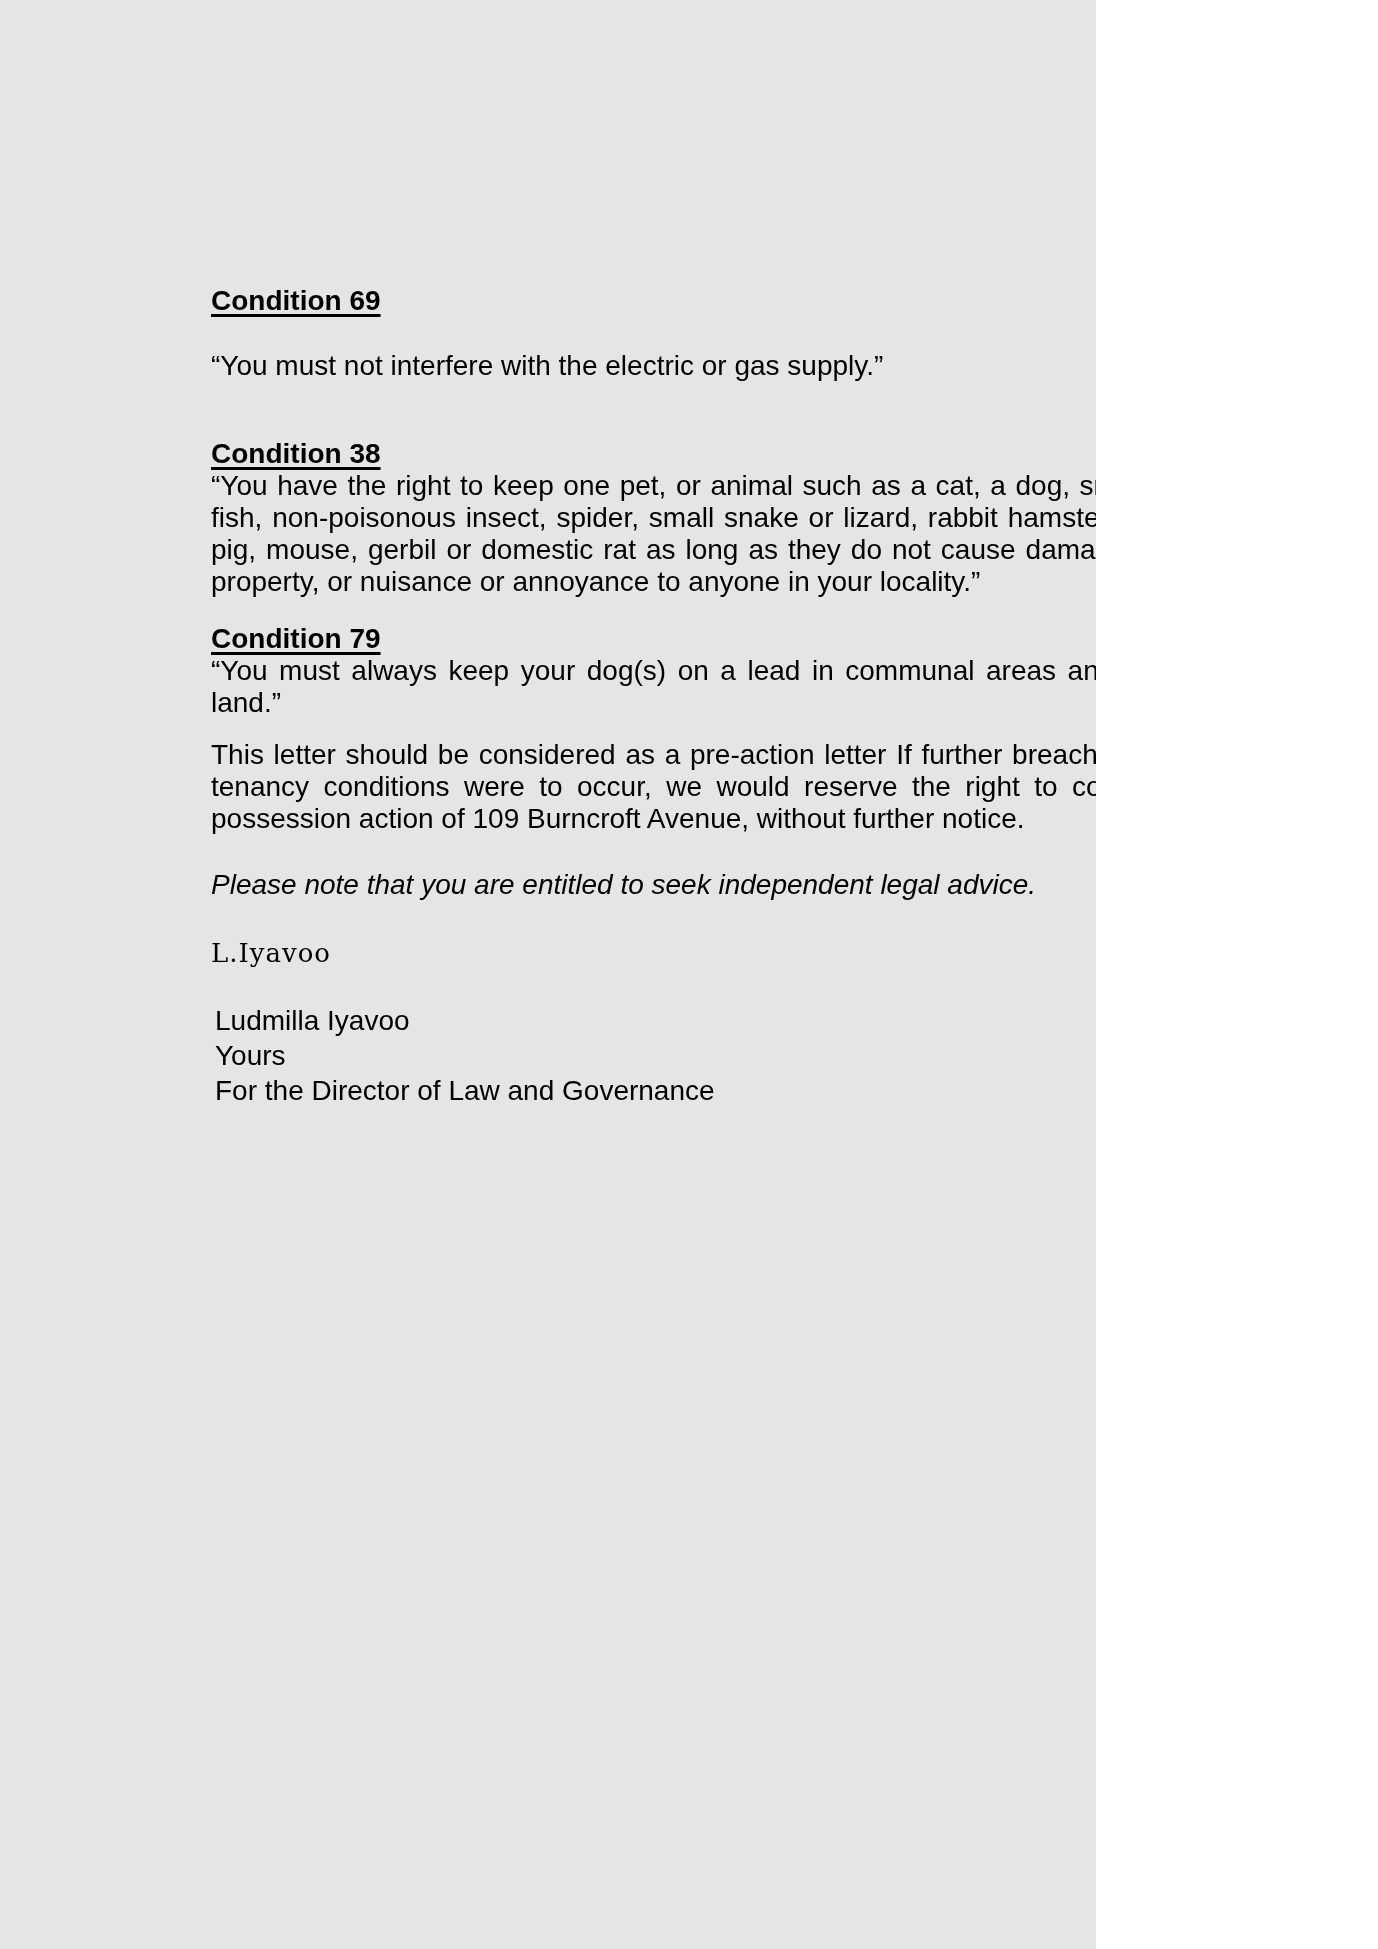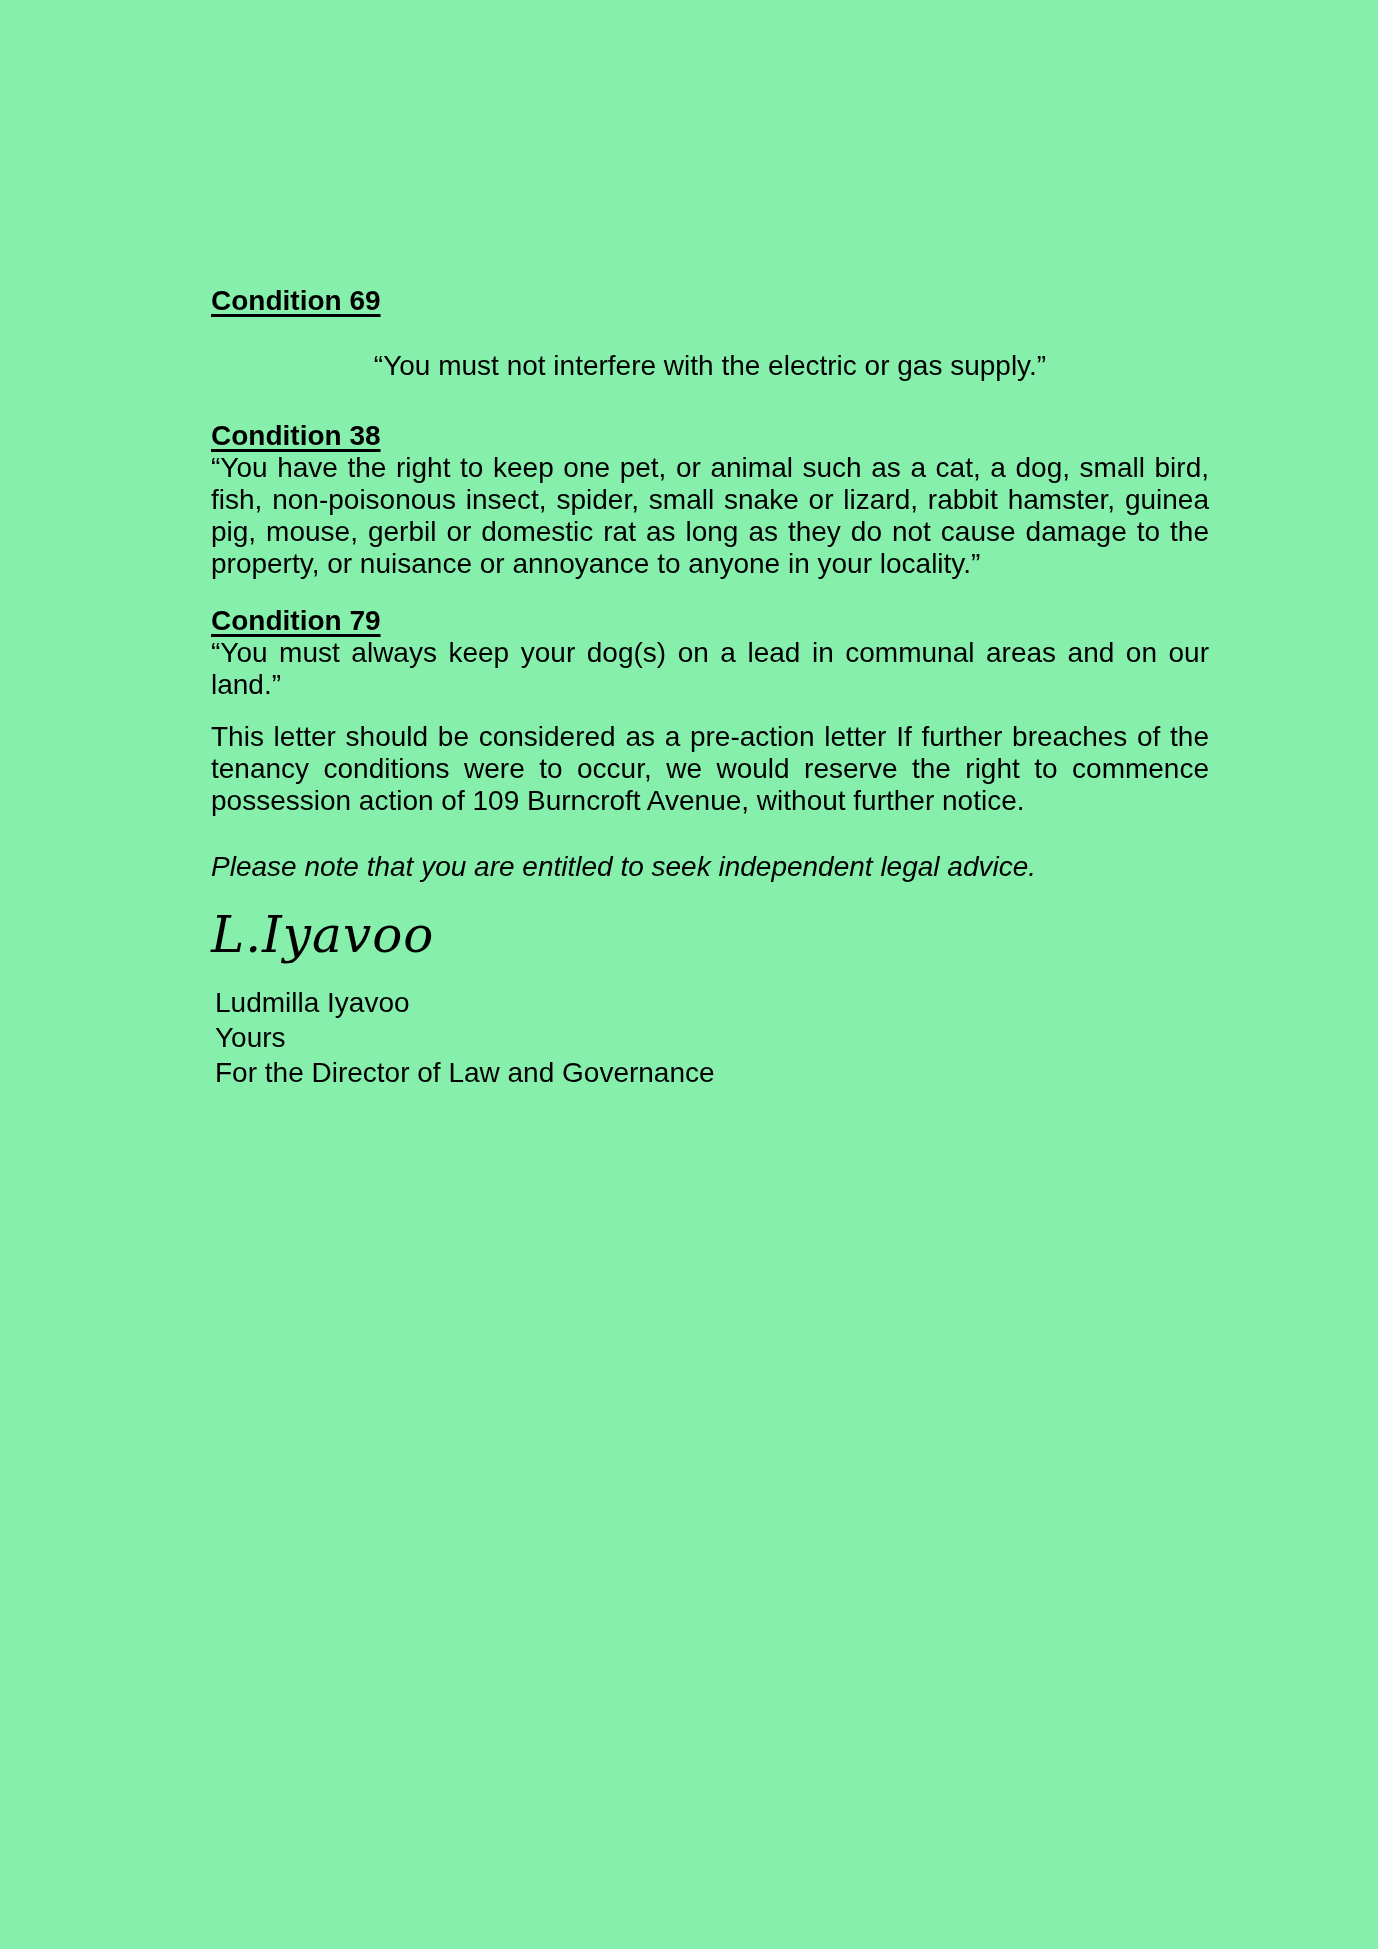--- a/index.html
+++ b/index.html
@@ -2,23 +2,23 @@
 <html><head>
 <meta charset="utf-8">
 <style>
   html, body {
     margin: 0;
     padding: 0;
     background: #ffffff;
   }
   .page {
     position: relative;
-    width: 1378px;
+    width: 1096px;
     height: 1949px;
-    background: #86efac;
+    background: #e5e5e5;
     overflow: hidden;
     font-family: "Liberation Sans", sans-serif;
     color: #000000;
   }
   .content {
     position: absolute;
     left: 211px;
     top: 285px;
     width: 998px;
     font-size: 28px;
@@ -33,30 +33,29 @@
     margin: 0;
   }
   .para {
     margin: 0;
   }
   .justified {
     text-align: justify;
   }
   
   .mb-after-h69   { margin-bottom: 33px; }
-  .mb-after-q69   { margin-bottom: 38px; text-align: center; }
+  .mb-after-q69   { margin-bottom: 56px; }
   .mb-after-p76   { margin-bottom: 25px; }
   .mb-after-p79   { margin-bottom: 20px; }
   .mb-after-main  { margin-bottom: 34px; }
   .mb-after-note  { margin-bottom: 30px; font-style: italic; }
   .mb-after-close { margin-bottom: 28px; }
   .signature {
     font-family: "DejaVu Serif", serif;
-    font-style: italic;
-    font-size: 50px;
+    font-size: 26px;
     line-height: 44px;
     letter-spacing: 1px;
     margin: 0 0 30px 0;
   }
   .signoff-line {
     margin: 4px;
     line-height: 31px;
   }
 </style>
 </head>

